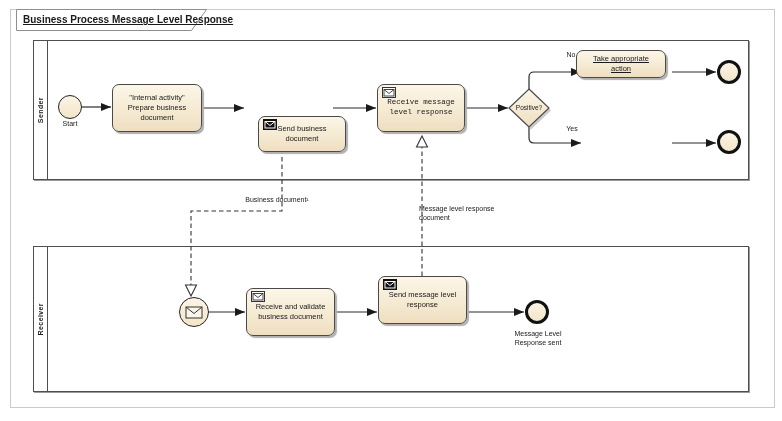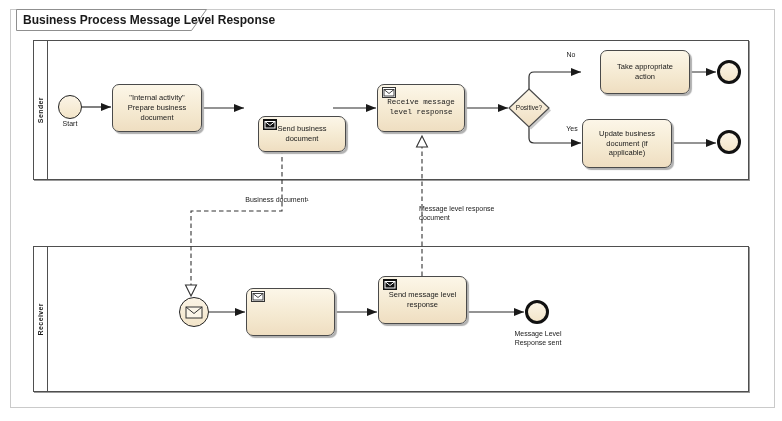--- a/index.html
+++ b/index.html
@@ -24,21 +24,21 @@
         white-space:pre-line;}
   .task-icon{position:absolute;top:2px;left:4px;width:14px;height:11px;}
   .event{position:absolute;z-index:3;border-radius:50%;box-sizing:border-box;
          background:linear-gradient(180deg,#FBF4E6,#F3E5C9);}
   .ev-start{border:1.4px solid #222;}
   .ev-end{border:3.5px solid #111;}
   .ev-msg{border:1.4px solid #222;display:flex;align-items:center;justify-content:center;}
   .lbl{position:absolute;z-index:4;font-size:7px;line-height:1.25;white-space:pre-line;}
   .lbl-c{text-align:center;}
   .title-tab-text{position:absolute;left:23px;top:10px;height:20px;line-height:20px;
-                  font-size:12px;font-weight:bold;z-index:4;white-space:nowrap;}
+                  font-size:10px;font-weight:bold;z-index:4;white-space:nowrap;text-decoration:underline;}
   .gw-lbl{position:absolute;left:506px;top:104px;width:46px;text-align:center;
           font-size:6.5px;z-index:4;}
 </style>
 </head>
 <body>
 
 <div class="stage">
 
   <div class="frame"></div>
 
@@ -117,42 +117,41 @@
       <rect x="0.5" y="0.5" width="13" height="10" fill="#fff" stroke="#333"></rect>
       <rect x="2" y="2.5" width="10" height="6.5" fill="none" stroke="#333" stroke-width="0.9"></rect>
       <path d="M2,2.5 L7,6.5 L12,2.5" fill="none" stroke="#333" stroke-width="0.9"></path>
     </svg>
     <span>Receive message
 level response</span>
   </div>
 
   <div class="gw-lbl">Positive?</div>
 
-  <div class="task" style="left:600px;top:50px;width:90px;height:44px;">Take appropriate
+  <div class="task" style="left:576px;top:50px;width:90px;height:28px;text-decoration:underline;">Take appropriate
 action</div>
-  <div class="task" style="left:582px;top:119px;width:90px;height:49px;">Update business
-document (if
-applicable)</div>
 
   <div class="event ev-end" style="left:717px;top:60px;width:24px;height:24px;"></div>
   <div class="event ev-end" style="left:717px;top:130px;width:24px;height:24px;"></div>
 
   <div class="event ev-msg" style="left:179px;top:297px;width:30px;height:30px;">
     <svg width="18" height="13" viewBox="0 0 18 13">
       <rect x="1" y="1" width="16" height="11" fill="#FBF5E8" stroke="#333" stroke-width="1"></rect>
       <path d="M1,1 L9,7.5 L17,1" fill="none" stroke="#333" stroke-width="1"></path>
     </svg>
   </div>
 
   <div class="task" style="left:246px;top:288px;width:89px;height:48px;">
     <svg class="task-icon" viewBox="0 0 14 11">
       <rect x="0.5" y="0.5" width="13" height="10" fill="#fff" stroke="#333"></rect>
       <rect x="2" y="2.5" width="10" height="6.5" fill="none" stroke="#333" stroke-width="0.9"></rect>
       <path d="M2,2.5 L7,6.5 L12,2.5" fill="none" stroke="#333" stroke-width="0.9"></path>
     </svg>
+    <span>Receive and validate
+business document</span>
   </div>
 
   <div class="task" style="left:378px;top:276px;width:89px;height:48px;">
     <svg class="task-icon" viewBox="0 0 14 11">
       <rect x="0.5" y="0.5" width="13" height="10" fill="#111" stroke="#111"></rect>
       <rect x="2" y="2.5" width="10" height="6.5" fill="none" stroke="#fff" stroke-width="1"></rect>
       <path d="M2,2.5 L7,6.5 L12,2.5" fill="none" stroke="#fff" stroke-width="1"></path>
     </svg>
     <span>Send message level
 response</span>

